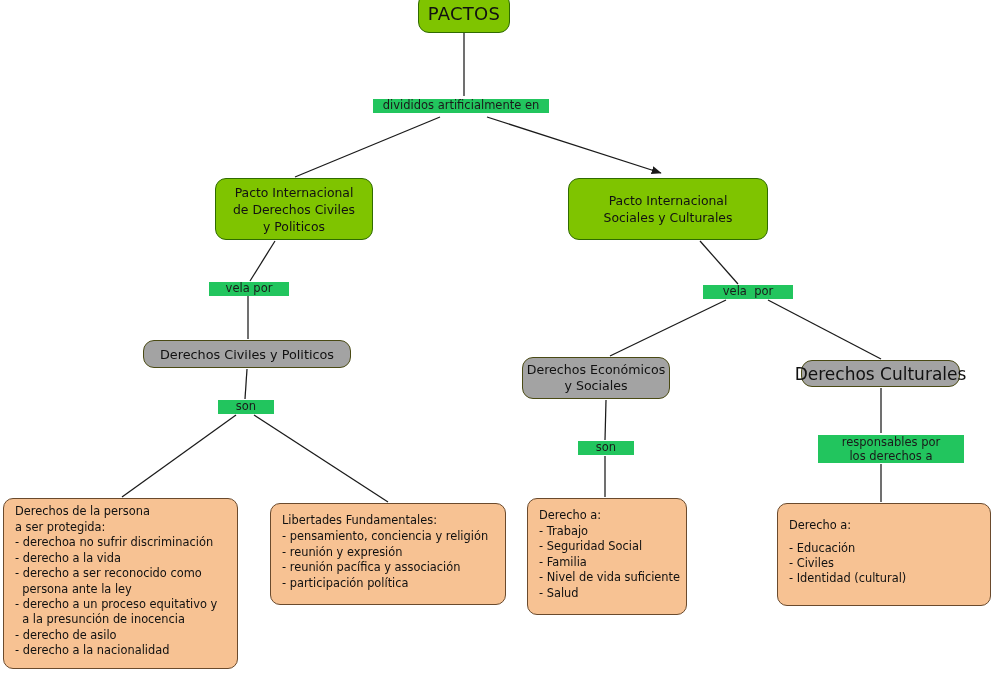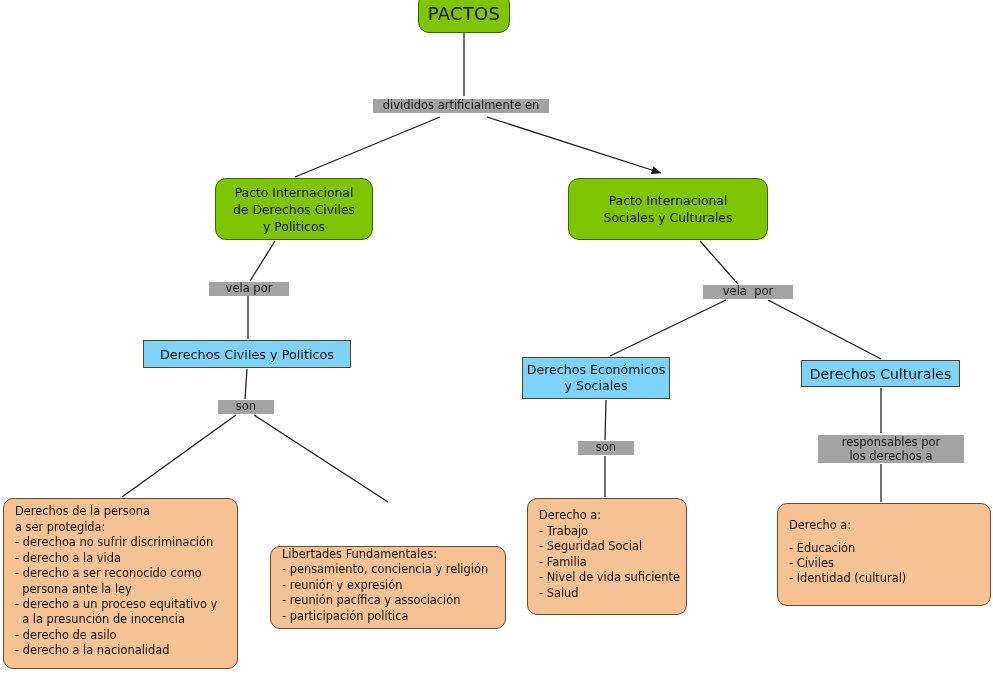--- a/index.html
+++ b/index.html
@@ -34,23 +34,23 @@
   .node-green {
     background: #7fc400;
     border-color: #2f6b00;
     border-width: 1.6px;
     border-radius: 11px;
     align-items: center;
     text-align: center;
     color: #111111;
   }
   .node-yellow {
-    background: #7dd3fc;
+    background: #a3a3a3;
     border-color: #4a4a14;
-    border-radius: 0;
+    border-radius: 11px;
     align-items: center;
     text-align: center;
     color: #111111;
   }
   .node-orange {
     background: #f7c293;
     border-color: #6a4a2d;
     border-radius: 10px;
     align-items: flex-start;
     text-align: left;
@@ -62,21 +62,21 @@
     white-space: pre;
   }
   .edge-label {
     position: absolute;
     color: #1a1a1a;
     font-size: 11.5px;
     line-height: 13.5px;
     text-align: center;
     white-space: pre;
     z-index: 3;
-    background: #a3a3a3;
+    background: #22c55e;
   }
   #root-node {
     left: 418px;
     top: -7px;
     width: 92px;
     height: 40px;
     font-size: 18px;
     letter-spacing: 0.3px;
   }
   #pacto-civiles-node {
@@ -108,38 +108,37 @@
     width: 148px;
     height: 42px;
     font-size: 12.6px;
     line-height: 16px;
   }
   #derechos-culturales-node {
     left: 801px;
     top: 360px;
     width: 159px;
     height: 27px;
-    font-size: 14px;
+    font-size: 17px;
   }
   #persona-protegida-node {
     left: 3px;
     top: 498px;
     width: 235px;
     height: 171px;
     font-size: 11.4px;
     line-height: 15.4px;
   }
   #libertades-node {
     left: 270px;
     top: 503px;
     width: 236px;
-    height: 83px;
-    font-size: 11.4px;
-    line-height: 15.4px;
-    margin-top: 43px;
+    height: 102px;
+    font-size: 11.4px;
+    line-height: 15.4px;
   }
   #derecho-economicos-list-node {
     left: 527px;
     top: 498px;
     width: 160px;
     height: 117px;
     font-size: 11.4px;
     line-height: 15.4px;
   }
   #derecho-culturales-list-node {

